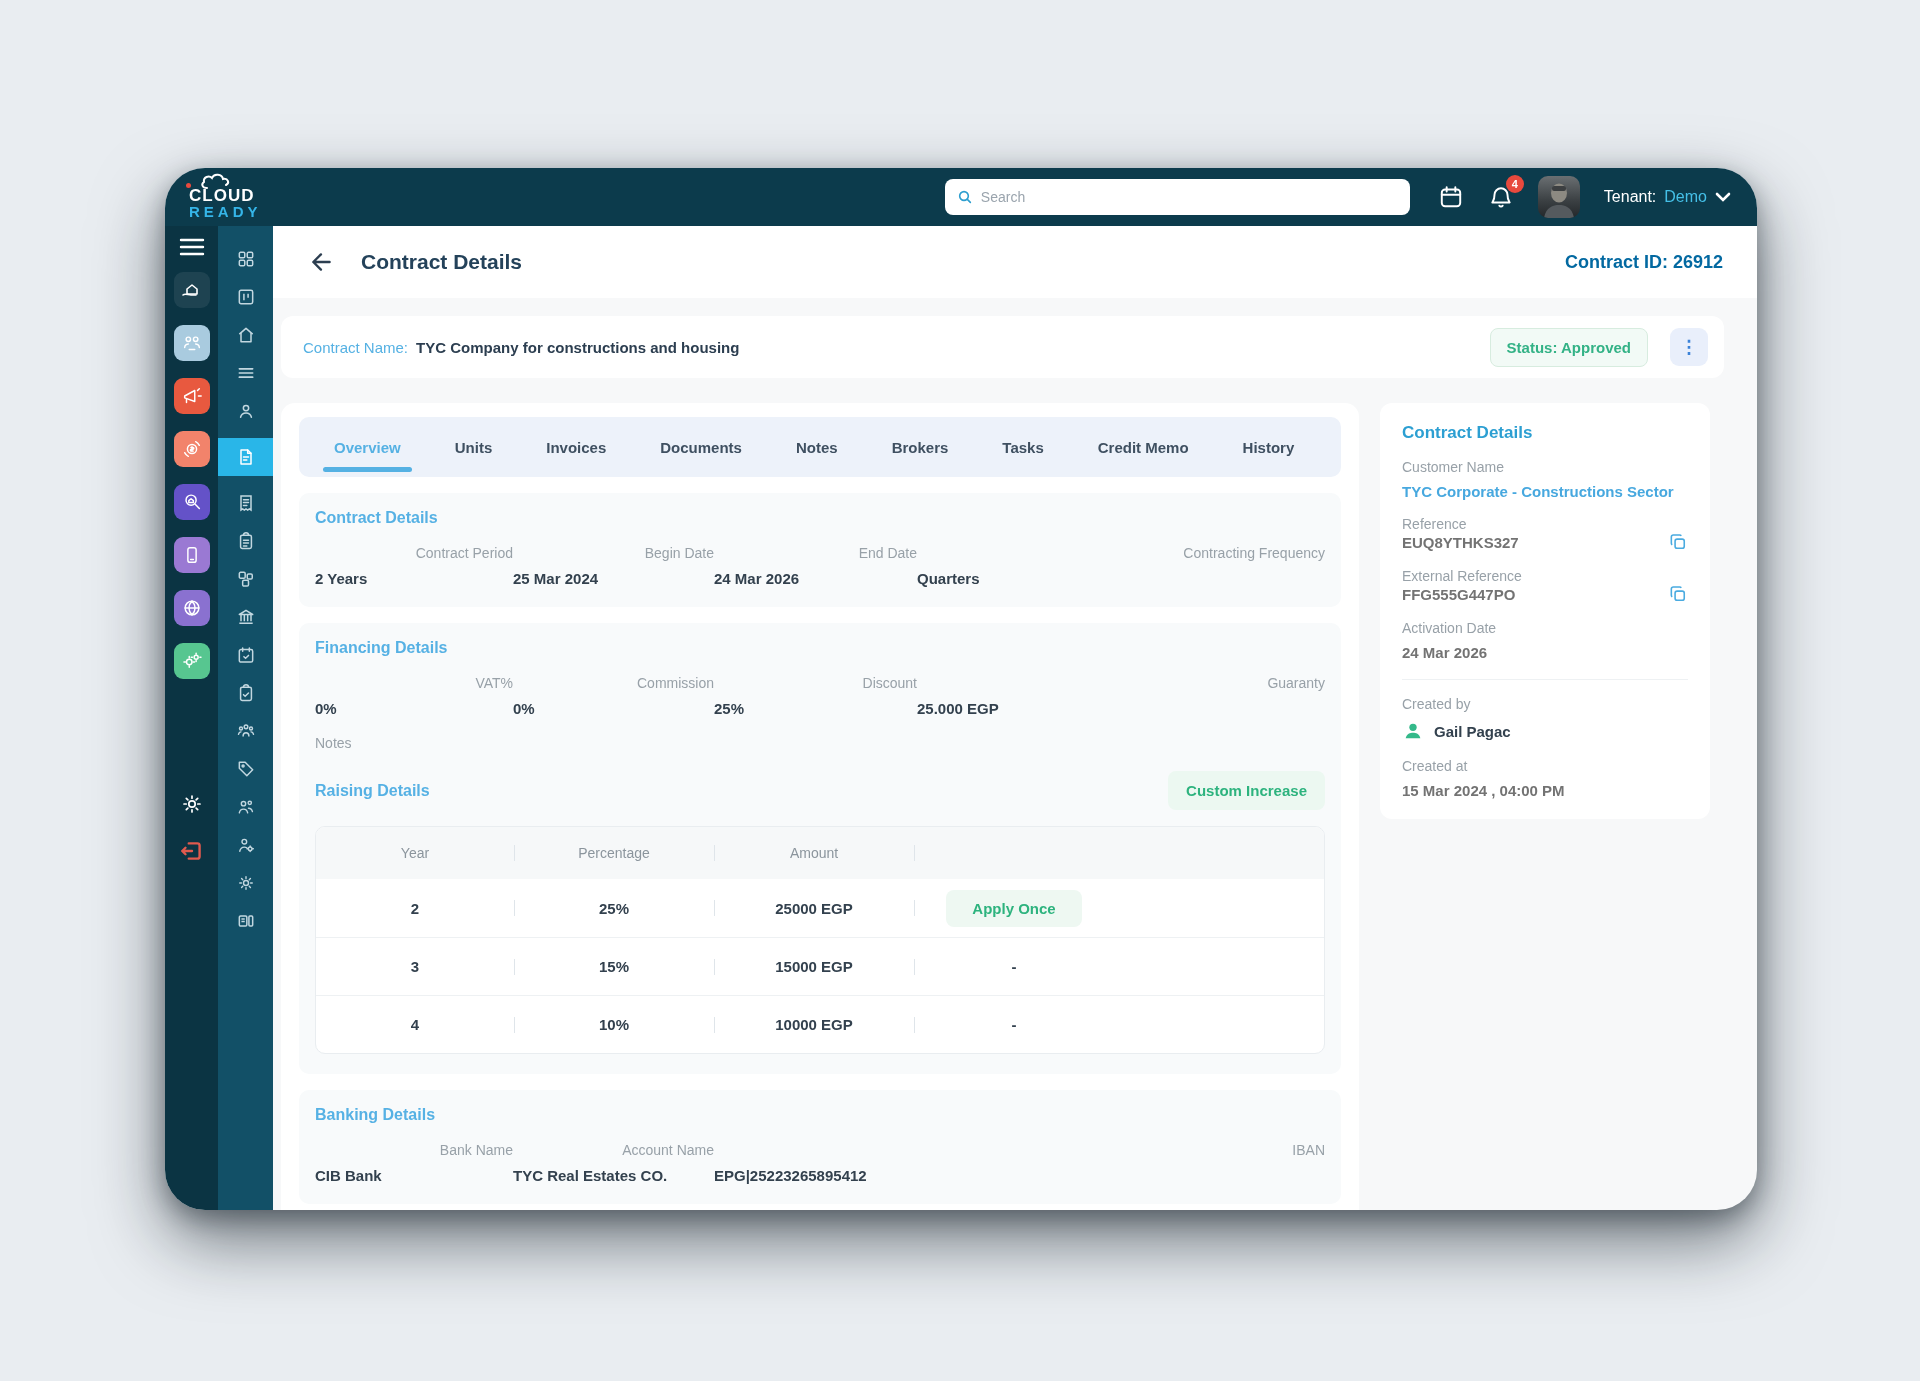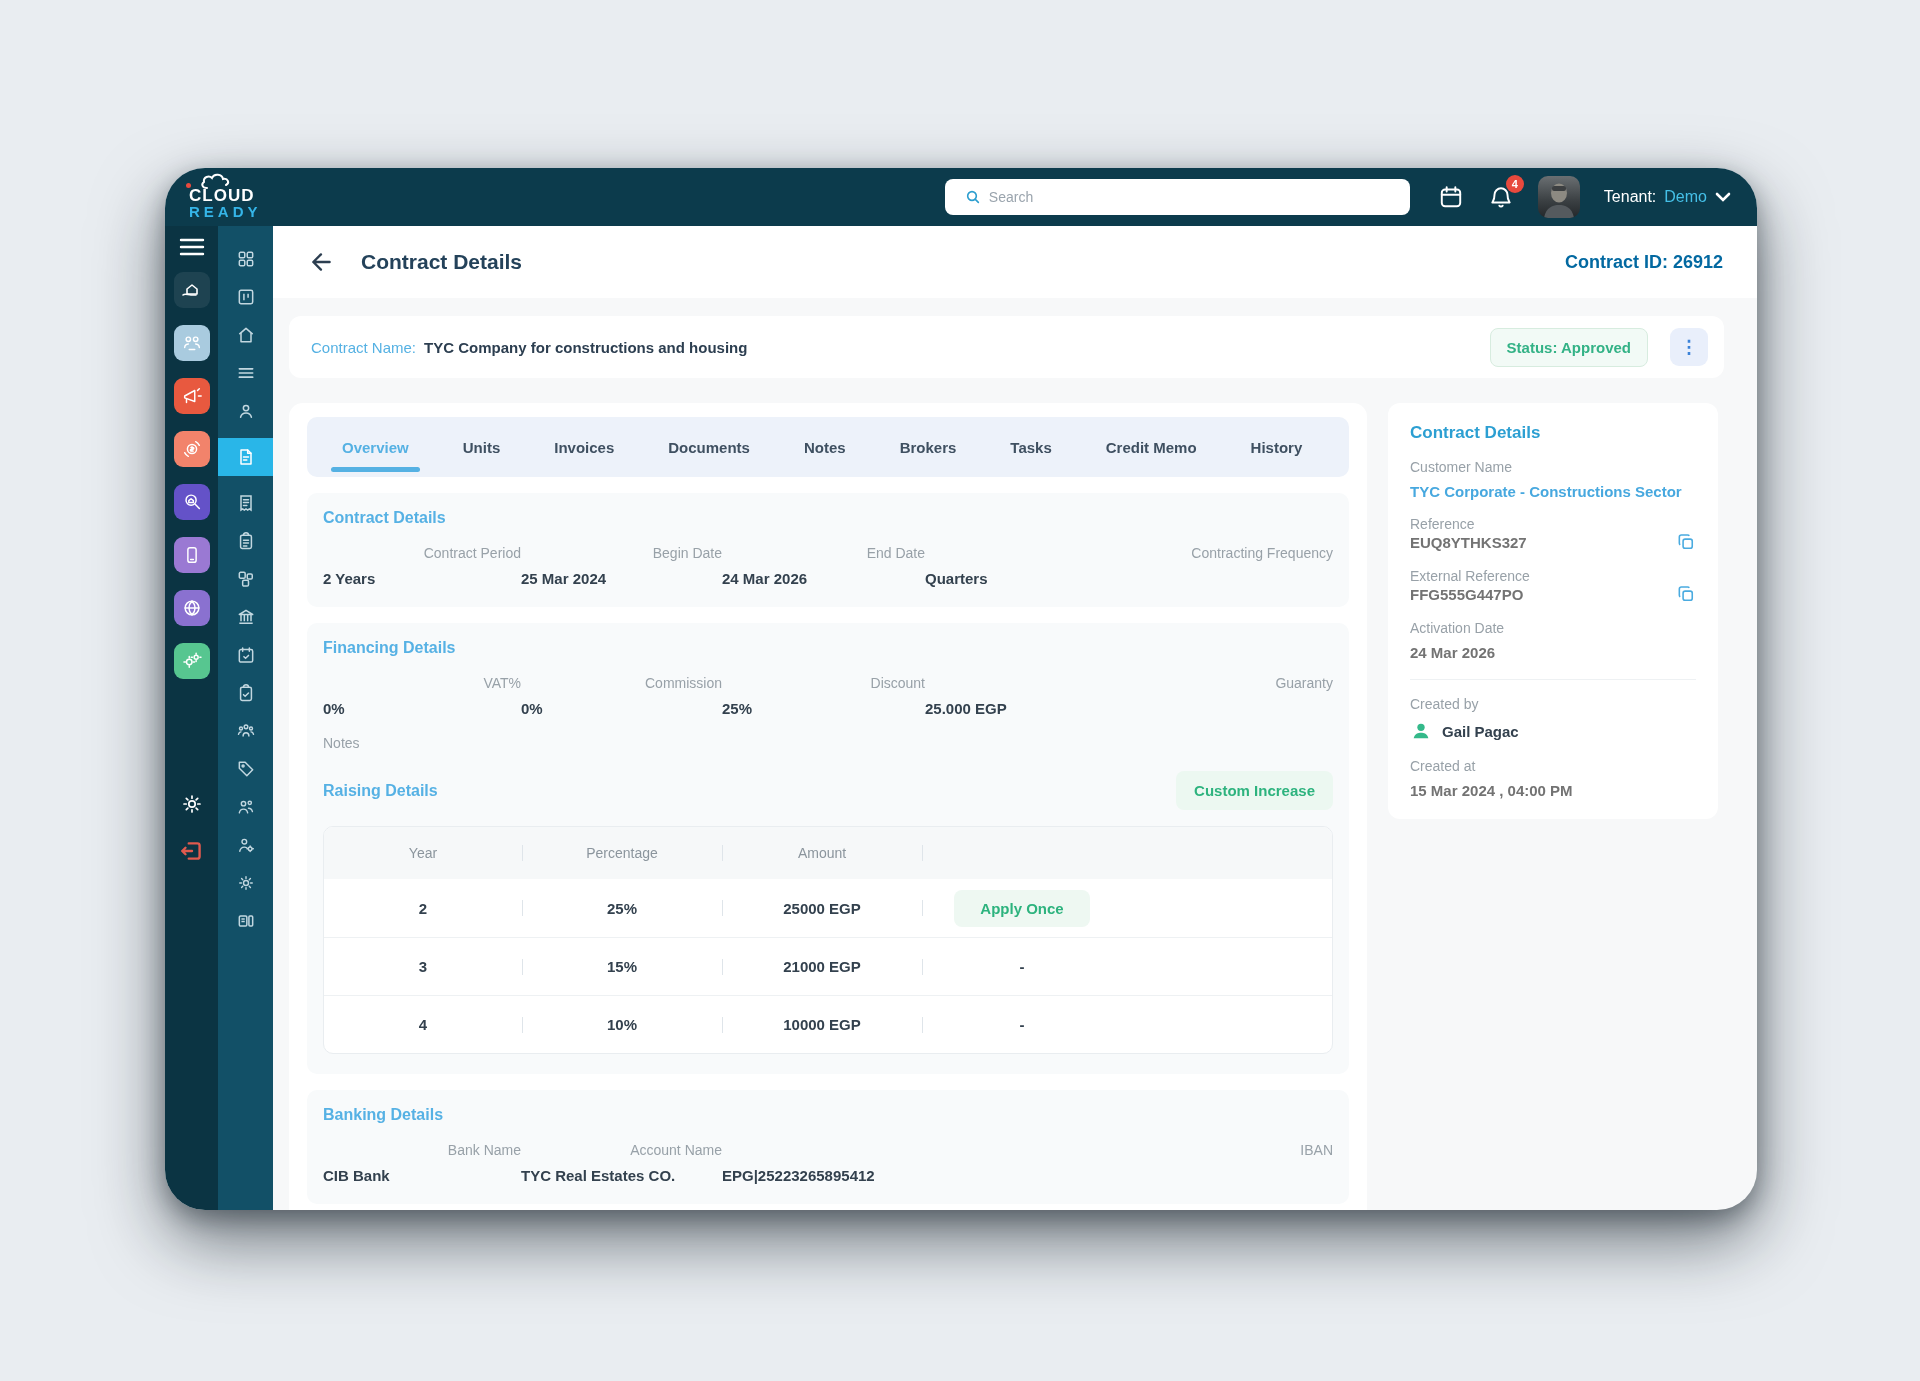--- a/index.html
+++ b/index.html
@@ -25,21 +25,21 @@
     padding: 0 26px 0 22px;
   }
   .logo { position: relative; width: 120px; height: 46px; }
   .logo svg.cloud { position:absolute; left: 12px; top: -2px; }
   .logo .l1 { position:absolute; left: 2px; top: 12px; color:#fff; font-weight:700; font-size:17px; letter-spacing:1px; }
   .logo .l2 { position:absolute; left: 2px; top: 29px; color:#35b5e8; font-weight:700; font-size:15px; letter-spacing:4px; }
   .logo .dot { position:absolute; left:-1px; top:9px; width:5px; height:5px; border-radius:50%; background:#e8493d; }
   .search-wrap {
     margin-left:auto;
     width: 465px; height: 36px; background:#fff; border-radius: 8px;
-    display:flex; align-items:center; padding: 0 20px; gap: 8px;
+    display:flex; align-items:center; padding: 0 12px; gap: 8px;
   }
   .search-wrap input {
     border:none; outline:none; flex:1; font-size:14px; color:#44525e;
     font-family:"Liberation Sans",sans-serif; background:transparent;
   }
   .search-wrap input::placeholder { color:#9aa4ad; }
   .top-actions { display:flex; align-items:center; gap: 24px; margin-left: 28px; }
   .icon-btn { position:relative; display:flex; align-items:center; justify-content:center; cursor:pointer; }
   .badge {
     position:absolute; top:-9px; right:-10px; min-width:18px; height:18px; border-radius:9px;
@@ -79,21 +79,21 @@
   }
   
   .content { flex:1; display:flex; flex-direction:column; min-width:0; }
   .page-header {
     background:#fff; height:72px; display:flex; align-items:center;
     padding: 0 34px 0 36px; flex:none;
   }
   .back { color:#2c3e50; cursor:pointer; display:flex; margin-right: 26px; }
   .page-title { font-size:21px; font-weight:700; color:#24425a; }
   .contract-id { margin-left:auto; font-size:18px; font-weight:600; color:#0369a1; }
-  .scroll-area { flex:1; padding: 18px 33px 0 16px; overflow:hidden; }
+  .scroll-area { flex:1; padding: 18px 33px 0 8px; overflow:hidden; }
   .name-bar {
     background:#fff; border-radius:12px; height:62px;
     display:flex; align-items:center; padding: 0 16px 0 22px; gap:8px;
   }
   .name-label { color:#55b1e3; font-size:15px; }
   .name-value { color:#2c3e50; font-size:15px; font-weight:700; }
   .status-pill {
     margin-left:auto; background:#f2faf6; border:1px solid #d7ecdf; color:#33b286;
     font-size:15px; font-weight:700; padding: 10px 16px; border-radius:8px;
   }
@@ -504,21 +504,21 @@
                   <div class="trow">
                     <div class="tcell">2</div>
                     <div class="tcell">25%</div>
                     <div class="tcell">25000 EGP</div>
                     <div class="tcell"><button class="pill-apply">Apply Once</button></div>
                     <div></div>
                   </div>
                   <div class="trow">
                     <div class="tcell">3</div>
                     <div class="tcell">15%</div>
-                    <div class="tcell">21000 EGP</div>
+                    <div class="tcell">15000 EGP</div>
                     <div class="tcell">-</div>
                     <div></div>
                   </div>
                   <div class="trow">
                     <div class="tcell">4</div>
                     <div class="tcell">10%</div>
                     <div class="tcell">10000 EGP</div>
                     <div class="tcell">-</div>
                     <div></div>
                   </div>

